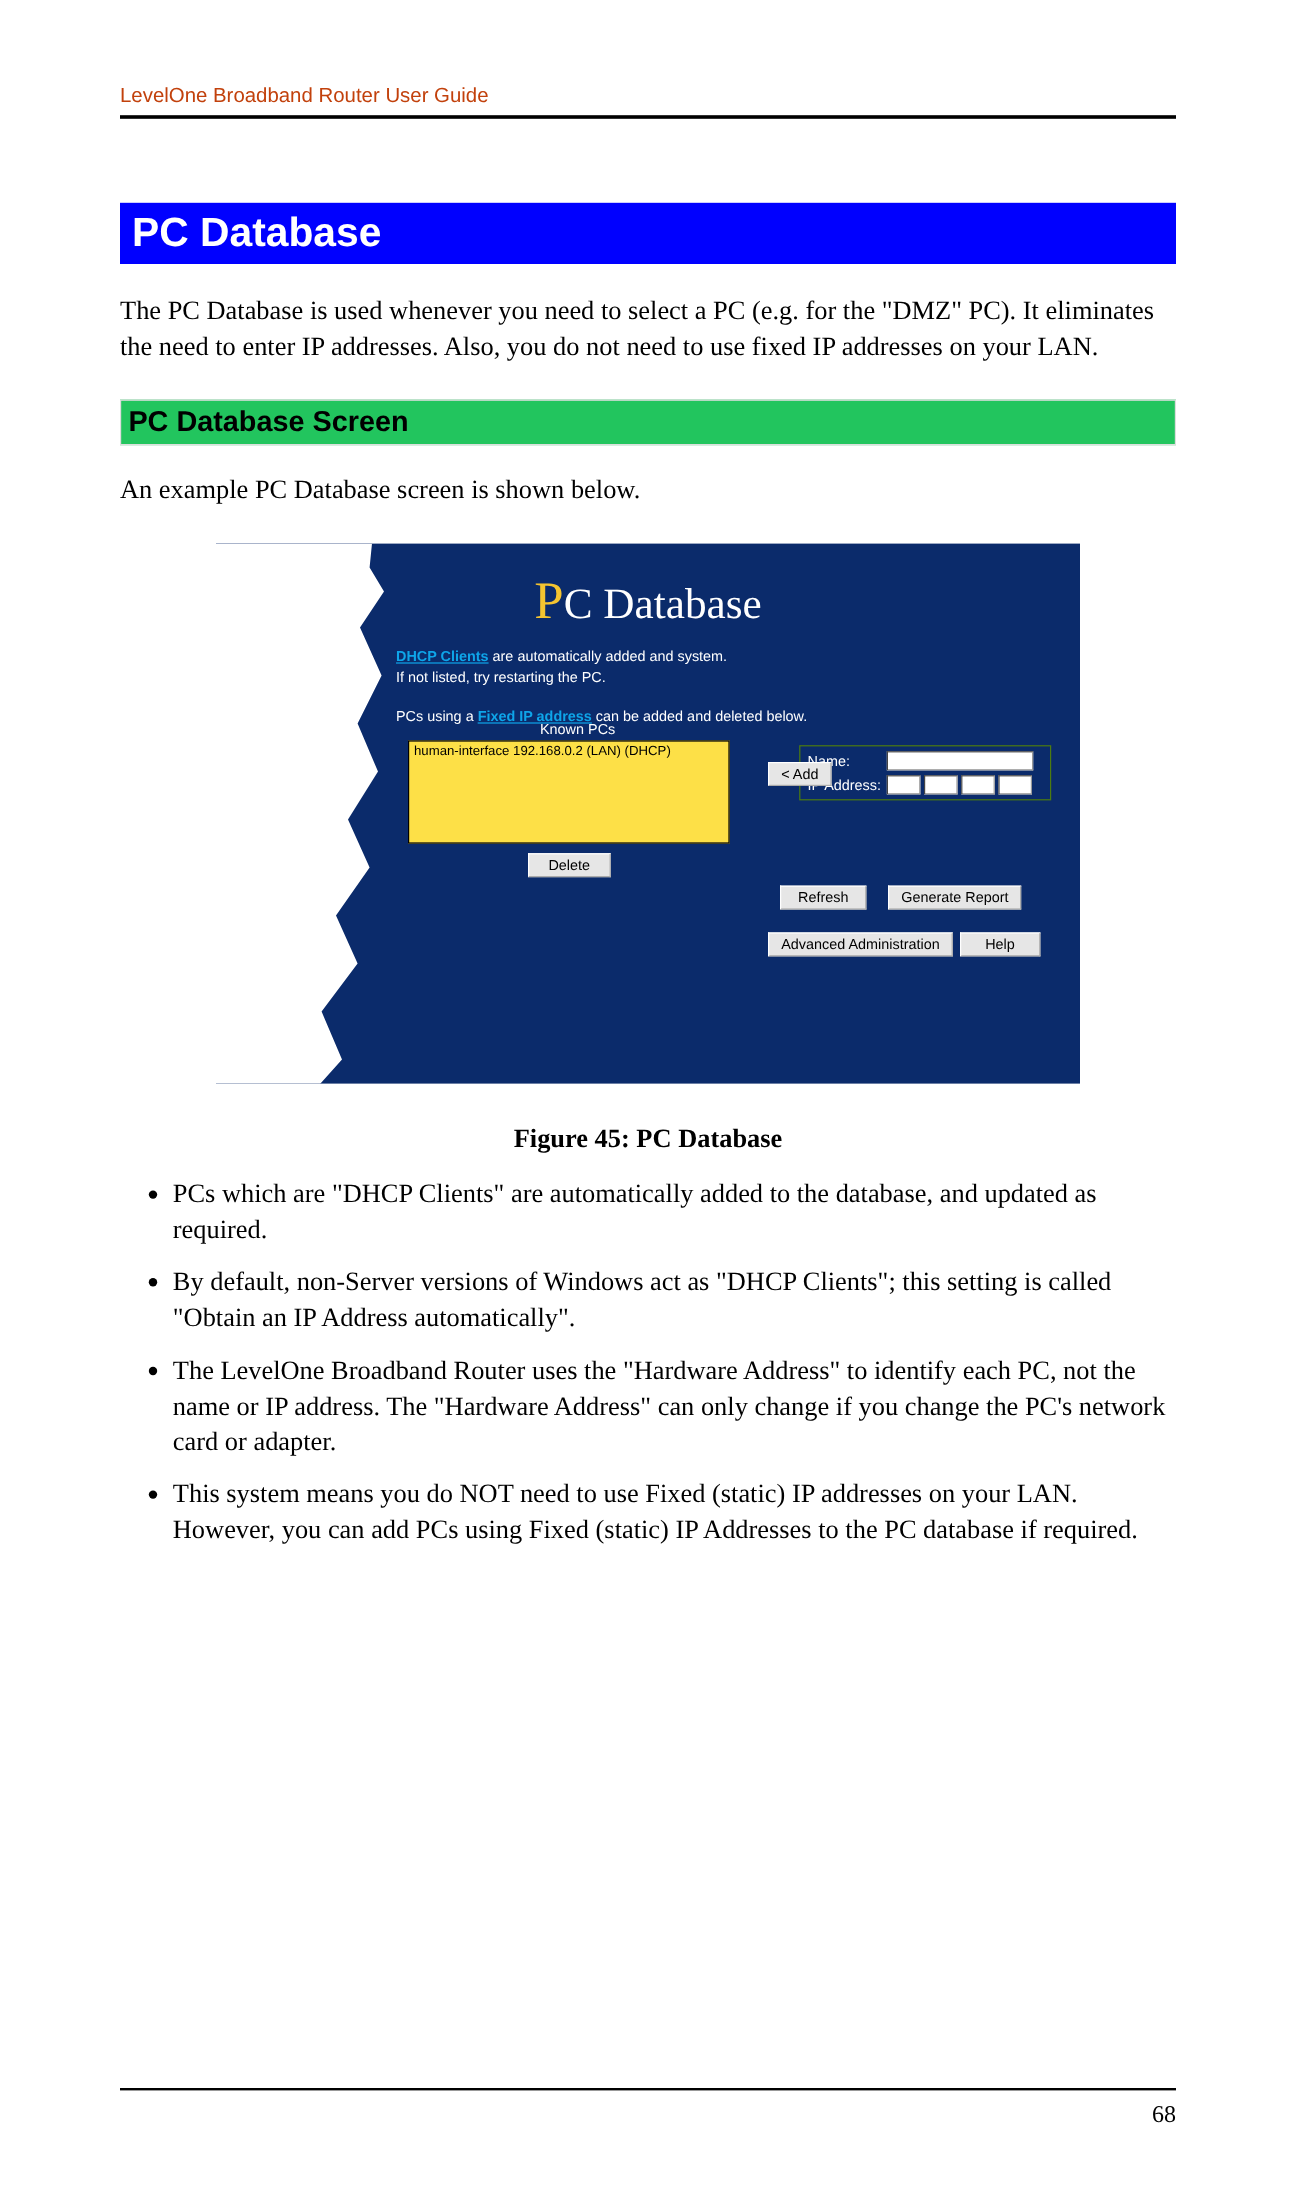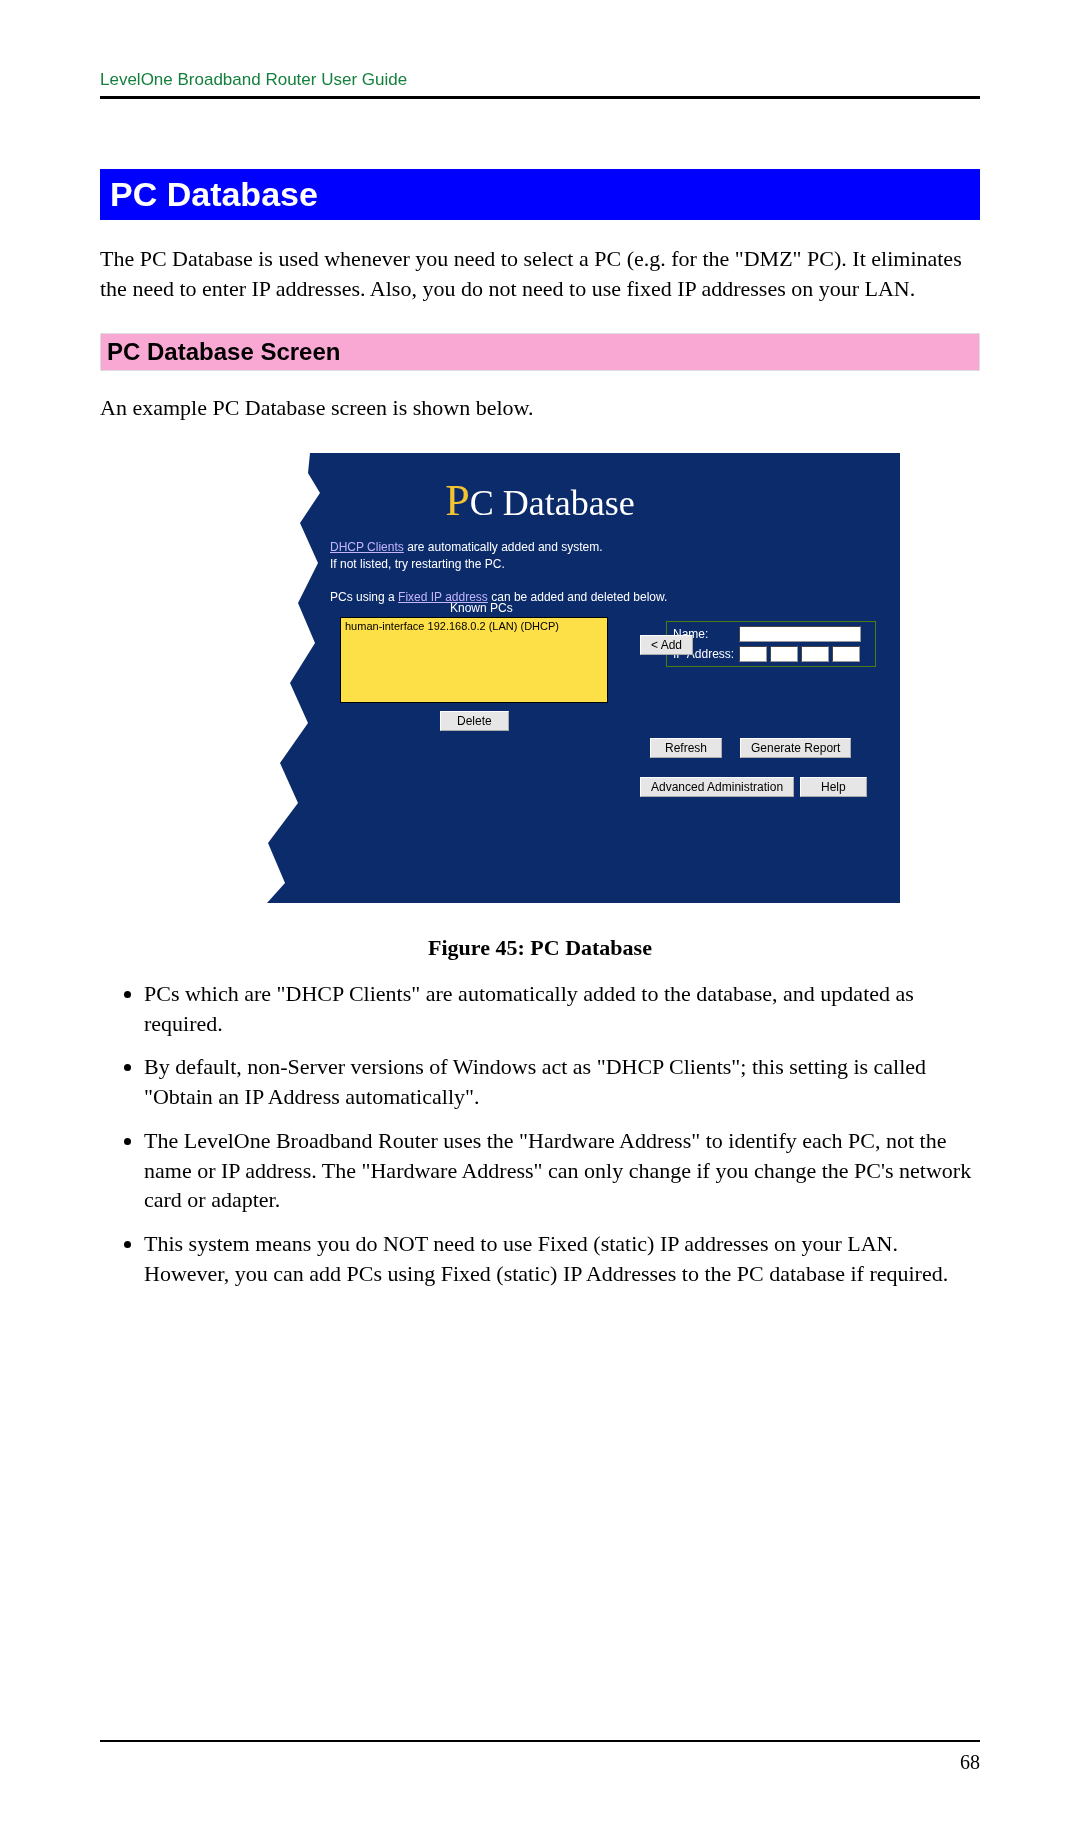--- a/index.html
+++ b/index.html
@@ -12,21 +12,21 @@
   .page {
     width: 1080px;
     height: 1822px;
     box-sizing: border-box;
     padding: 70px 100px 60px 100px;
     position: relative;
   }
   .header-text {
     font-family: Arial, Helvetica, sans-serif;
     font-size: 17px;
-    color: #15803d;
+    color: #c2410c;
     padding-bottom: 6px;
   }
   .header-rule {
     border-top: 3px solid #000;
     margin-bottom: 70px;
   }
   .section-title {
     background: #0000ff;
     color: #fff;
     font-family: Arial, Helvetica, sans-serif;
@@ -34,21 +34,21 @@
     font-size: 34px;
     padding: 6px 10px;
     margin-bottom: 24px;
   }
   .body-text {
     font-size: 22px;
     line-height: 1.35;
     margin-bottom: 30px;
   }
   .sub-title {
-    background: #f9a8d4;
+    background: #22c55e;
     font-family: Arial, Helvetica, sans-serif;
     font-weight: bold;
     font-size: 24px;
     padding: 4px 6px;
     margin-bottom: 22px;
     border: 1px solid #ddd;
   }
   .figure-wrap {
     text-align: center;
     margin: 14px 0 8px 0;
@@ -99,21 +99,21 @@
     font-size: 44px;
   }
   .scr-info {
     position: absolute;
     top: 86px;
     left: 150px;
     color: #fff;
     font-size: 12px;
     line-height: 1.4;
   }
-  .scr-info a.u { color: #c4b5fd; text-decoration: underline; }
+  .scr-info a.u { color: #0ea5e9; text-decoration: underline; font-weight: bold; }
   .scr-known-label {
     position: absolute;
     top: 148px;
     left: 270px;
     color: #fff;
     font-size: 12px;
   }
   .scr-listbox {
     position: absolute;
     top: 164px;

